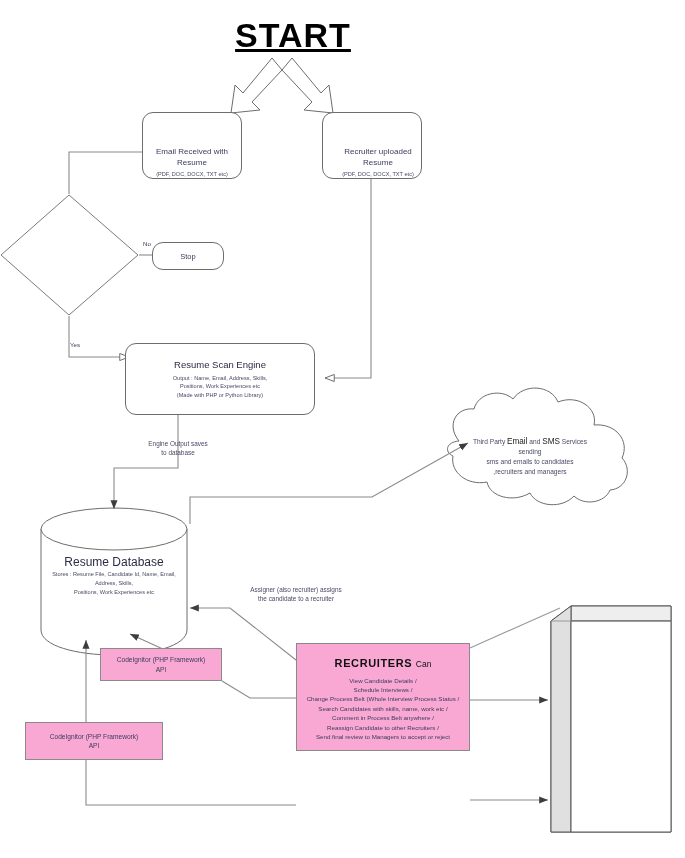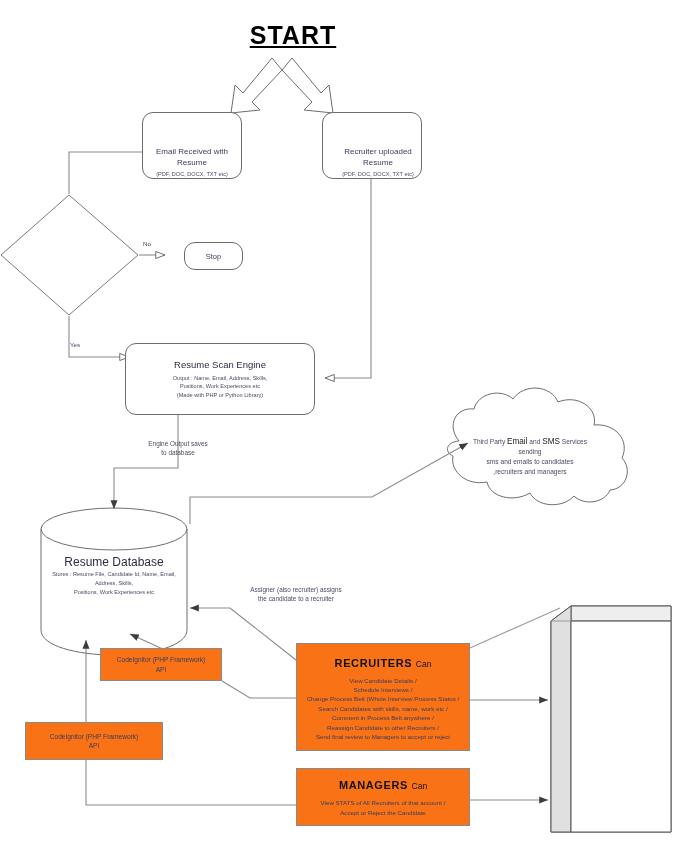--- a/index.html
+++ b/index.html
@@ -11,26 +11,26 @@
     overflow:hidden;
   }
   #canvas{position:absolute;left:0;top:0;width:685px;height:858px;}
   svg.layer{position:absolute;left:0;top:0;width:685px;height:858px;pointer-events:none;}
 
   .node{position:absolute;box-sizing:border-box;display:flex;flex-direction:column;
         align-items:center;justify-content:center;text-align:center;}
 
   .title-start{
     position:absolute;left:218px;top:18px;width:150px;height:36px;
-    font-size:25px;font-weight:bold;color:#000;text-align:center;
+    font-size:34px;font-weight:bold;color:#000;text-align:center;
     text-decoration:underline;letter-spacing:1px;line-height:34px;
   }
 
   .rbox{border:1px solid #6d6d6d;border-radius:11px;background:#fff;}
-  .sqbox{border:1px solid #8a8a8a;background:#f97316;}
+  .sqbox{border:1px solid #8a8a8a;background:#f9a8d4;}
 
   .t-main{font-size:8px;color:#3b3b5c;line-height:11px;margin-top:32px;}
   .t-sub{font-size:5.6px;color:#4a4a66;line-height:8px;margin-top:2px;}
 
   .eng-title{font-size:9.5px;color:#2b2b44;line-height:12px;}
   .eng-sub{font-size:5.6px;color:#4a4a66;line-height:8.6px;margin-top:3px;}
 
   .stop-label{font-size:7.5px;color:#3b3b5c;}
 
   .edge-label{position:absolute;font-size:6.4px;color:#4a4a66;text-align:center;line-height:9px;}
@@ -155,21 +155,21 @@
   <div class="node rbox" style="left:322px;top:112px;width:100px;height:67px;padding-left:12px;">
     <div class="t-main">Recruiter uploaded Resume</div>
     <div class="t-sub">(PDF, DOC, DOCX, TXT etc)</div>
   </div>
 
 
   <div class="yn-label" style="left:143px;top:240px;">No</div>
 
   <div class="yn-label" style="left:70px;top:341px;">Yes</div>
 
-  <div class="node rbox" style="left:184px;top:242px;width:59px;height:28px;">
+  <div class="node rbox" style="left:152px;top:242px;width:72px;height:28px;">
     <div class="stop-label">Stop</div>
   </div>
 
   <div class="node rbox" style="left:125px;top:343px;width:190px;height:72px;">
     <div class="eng-title">Resume Scan Engine</div>
     <div class="eng-sub">Output : Name, Email, Address, Skills,</div>
     <div class="eng-sub" style="margin-top:0">Positions, Work Experiences etc</div>
     <div class="eng-sub" style="margin-top:0">(Made with PHP or Python Library)</div>
   </div>
 
@@ -213,22 +213,15 @@
       <div>View Candidate Details /</div>
       <div>Schedule Interviews /</div>
       <div>Change Process Belt (Whole Interview Process Status /</div>
       <div>Search Candidates with skills, name, work etc /</div>
       <div>Comment in Process Belt anywhere /</div>
       <div>Reassign Candidate to other Recruiters /</div>
       <div>Send final review to Managers to accept or reject</div>
     </div>
   </div>
 
-  <div class="node sqbox" style="left:296px;top:768px;width:174px;height:58px;padding:8px 4px 6px;">
-    <div class="role-title"><span>MANAGERS</span> <span class="can">Can</span></div>
-    <div class="role-list">
-      <div>View STATS of All Recruiters of that account /</div>
-      <div>Accept or Reject the Candidate</div>
-    </div>
-  </div>
 
 
 </div>
 
 </body></html>

